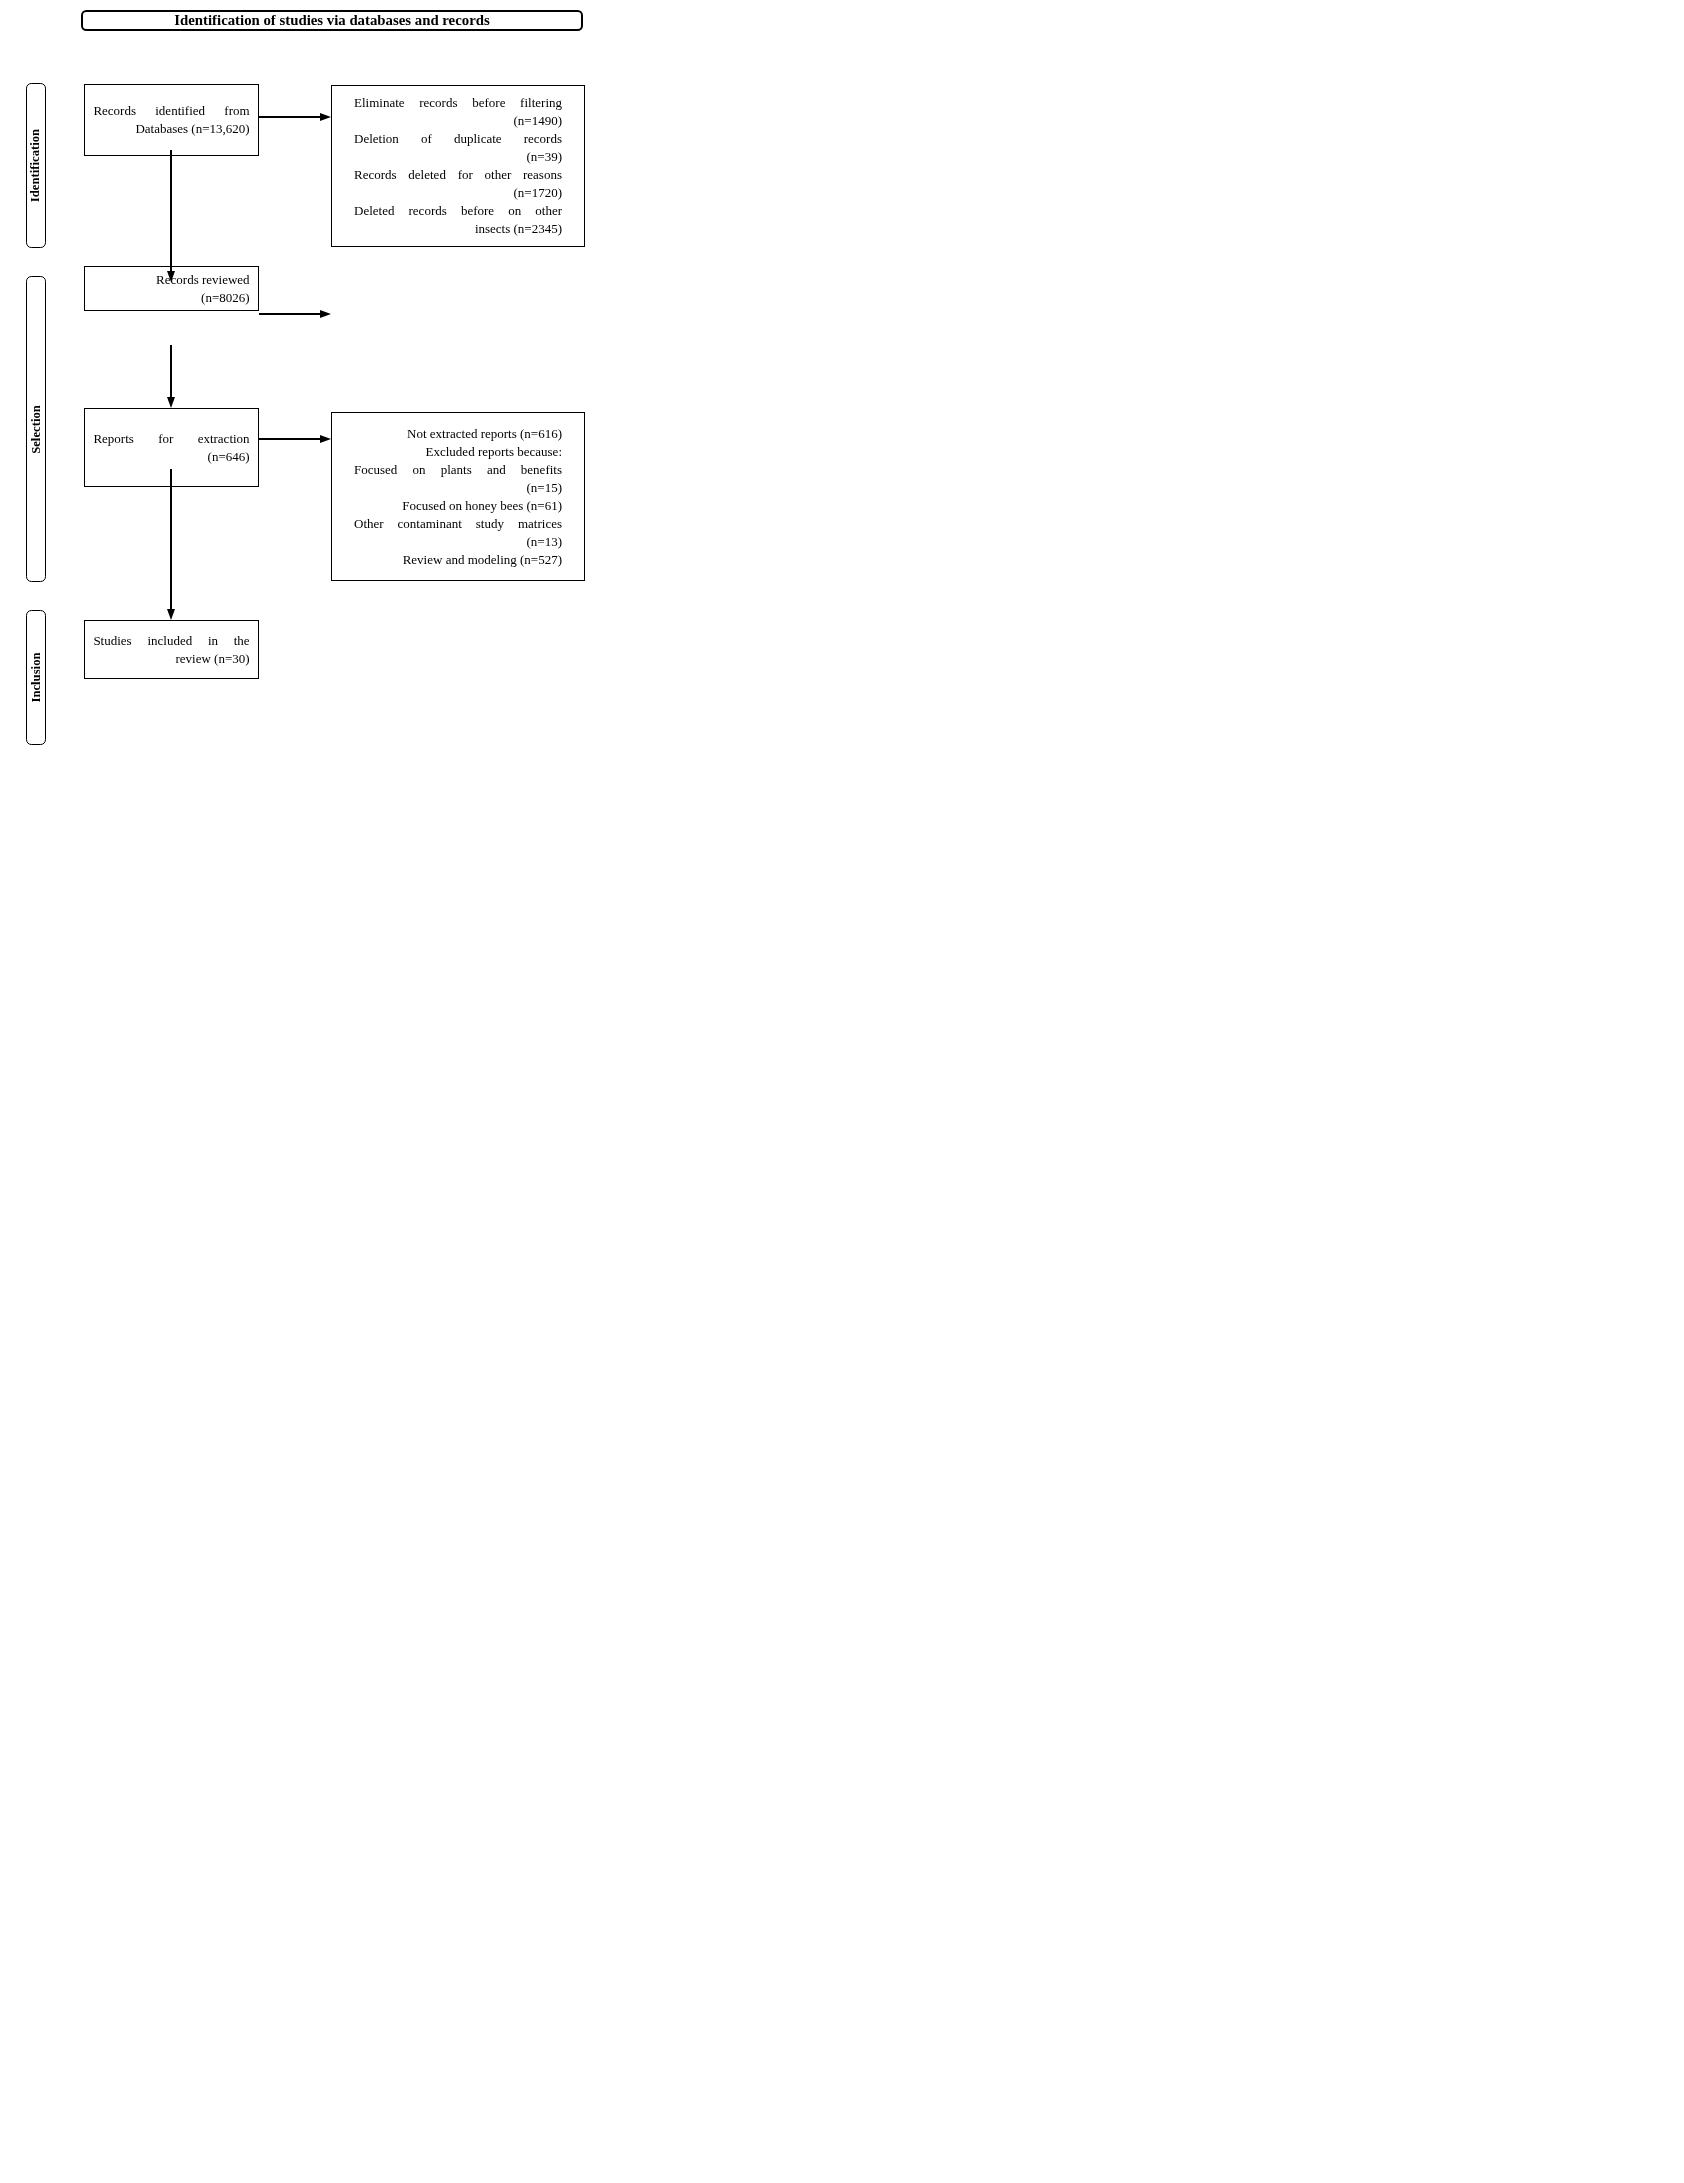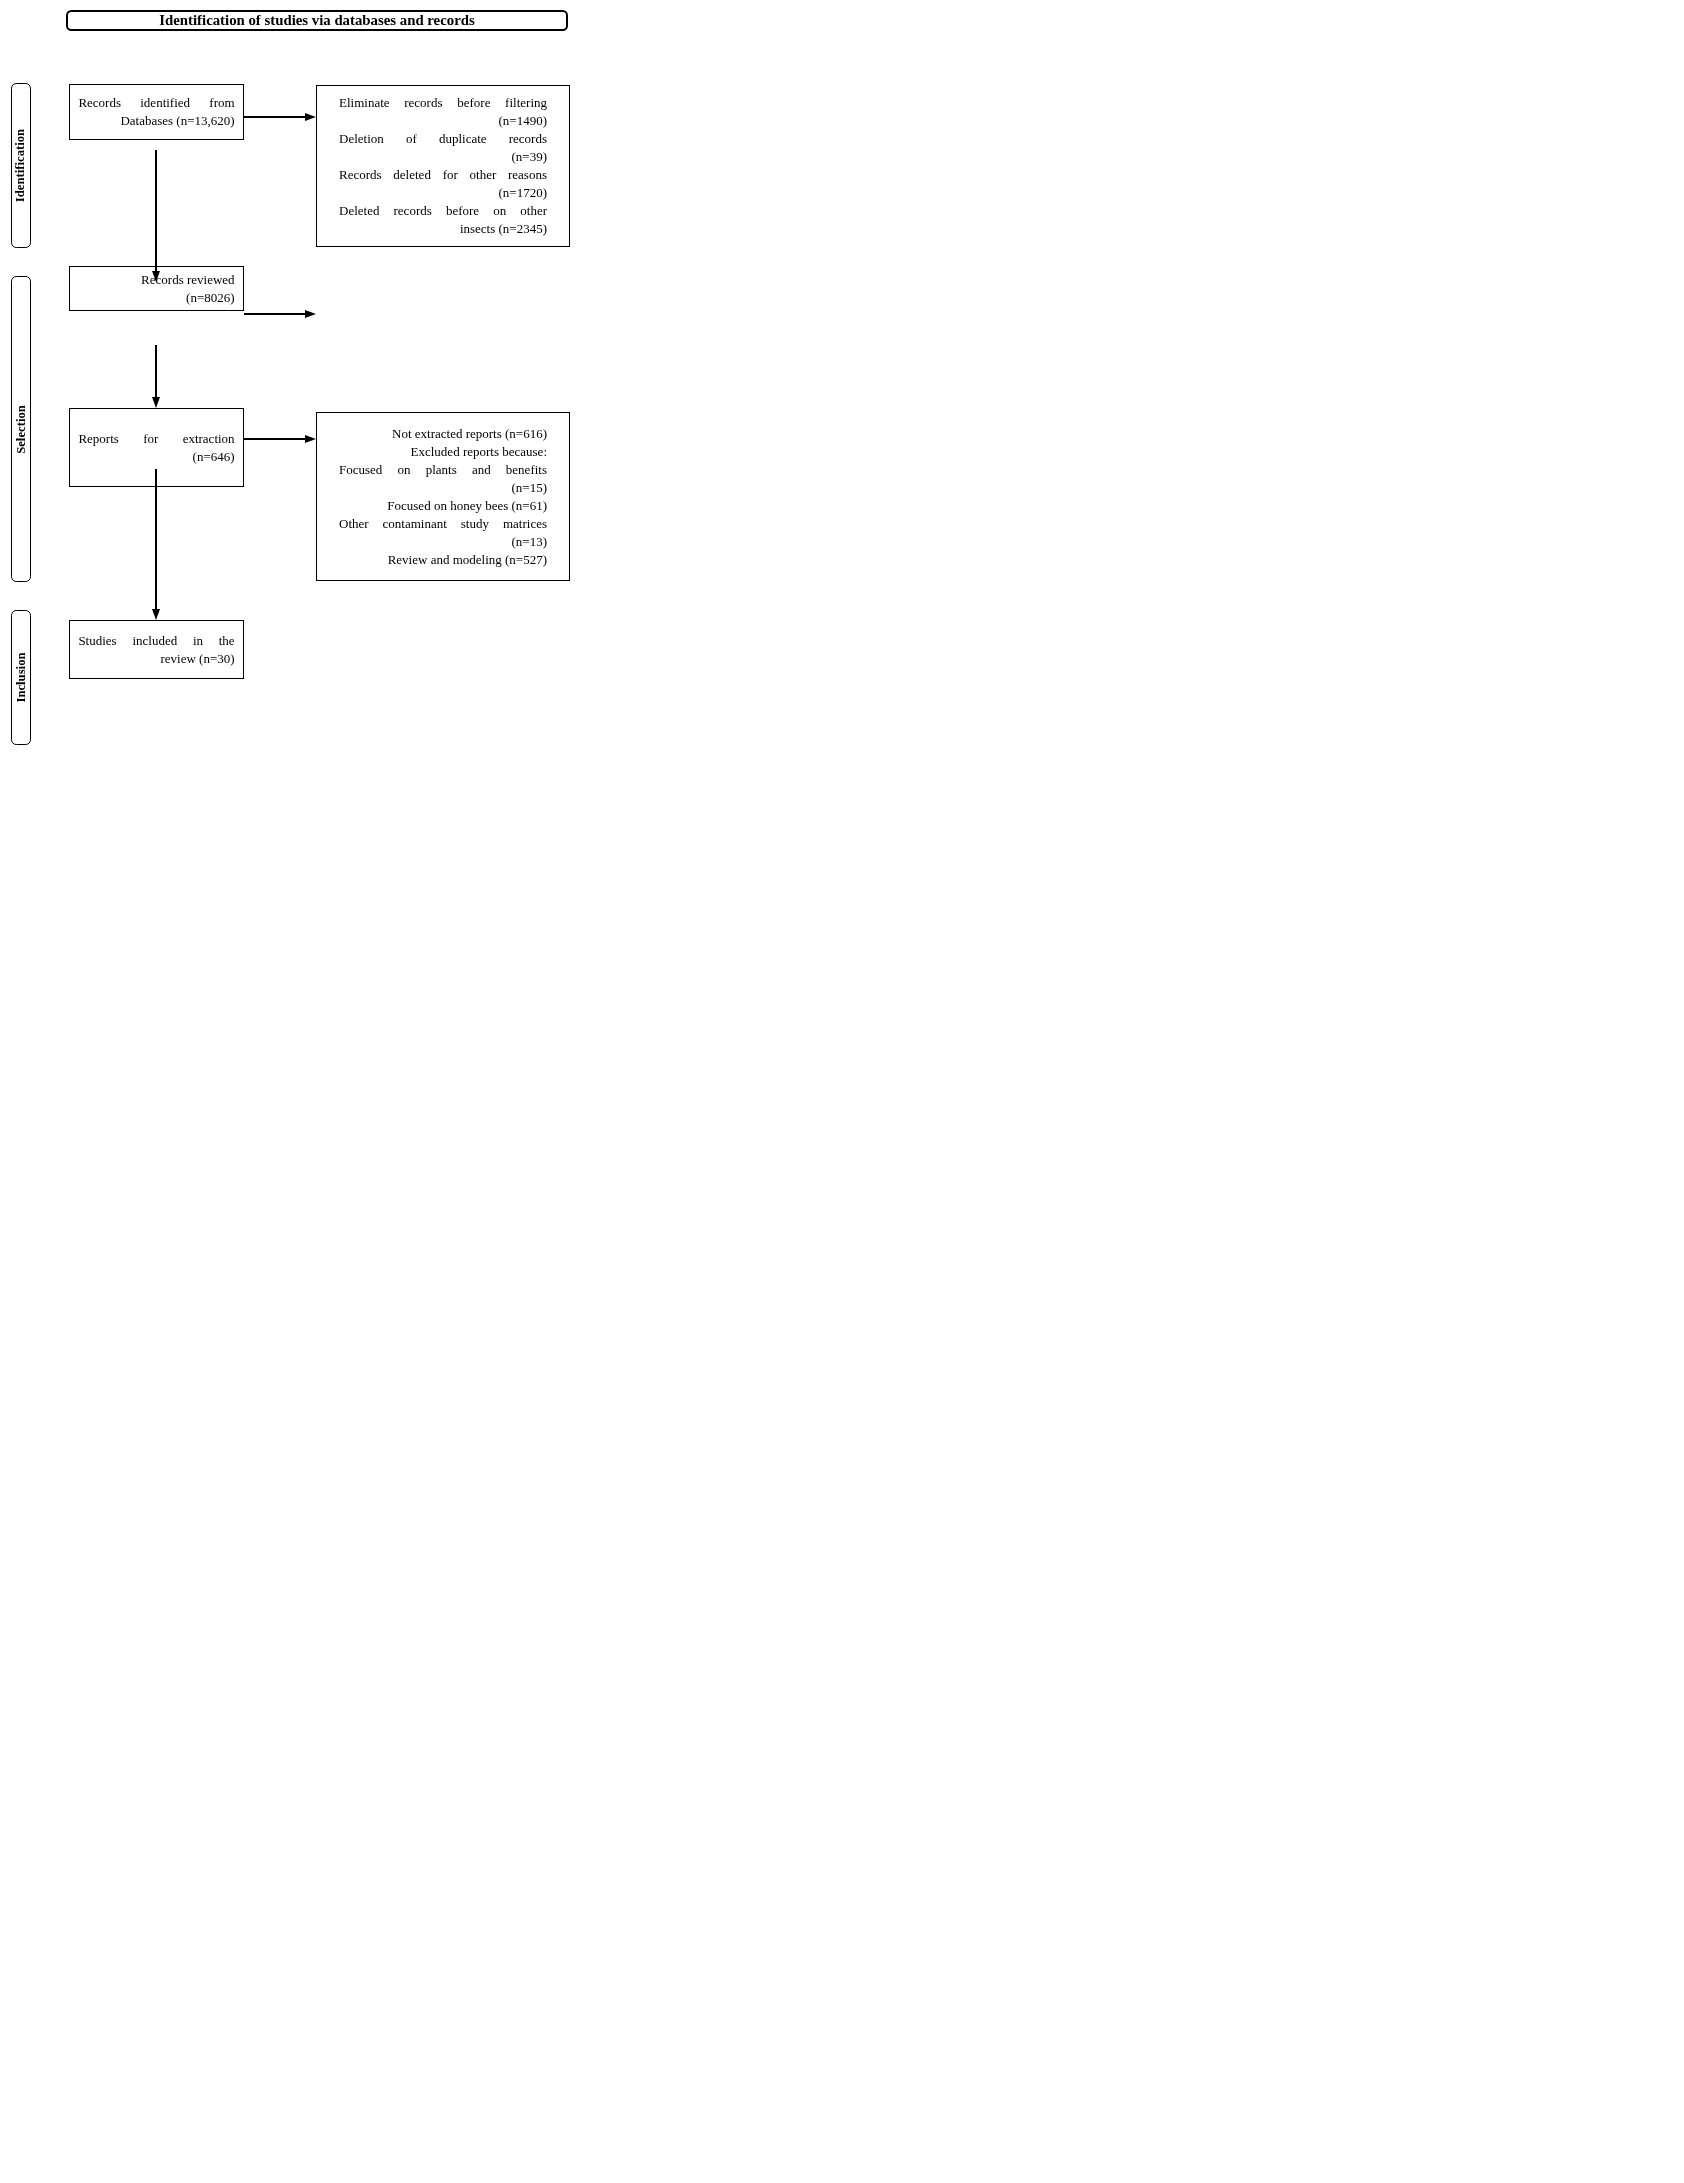--- a/index.html
+++ b/index.html
@@ -3,20 +3,21 @@
 <meta charset="utf-8">
 <style>
   html, body { margin:0; padding:0; background:#ffffff; }
   .canvas {
     position: relative;
     width: 580px;
     height: 752px;
     background: #ffffff;
     font-family: "Liberation Serif", "DejaVu Serif", serif;
     color: #000000;
+    margin-left: 15px;
   }
   .title-box {
     position: absolute;
     left: 66px; top: 9.5px;
     width: 502px; height: 21px;
     border: 2.1px solid #000;
     border-radius: 5.3px;
     box-sizing: border-box;
     display: flex; align-items: center; justify-content: center;
   }
@@ -88,21 +89,21 @@
   <div class="stage-box" style="top:83px; height:165px;">
     <span class="stage-text">Identification</span>
   </div>
   <div class="stage-box" style="top:276px; height:306px;">
     <span class="stage-text">Selection</span>
   </div>
   <div class="stage-box" style="top:610px; height:135px;">
     <span class="stage-text">Inclusion</span>
   </div>
 
-  <div class="box lbox" style="top:84px; height:56px;">
+  <div class="box lbox" style="top:84px; height:72px;">
     <div class="line j">Records identified from</div>
     <div class="line">Databases (n=13,620)</div>
   </div>
 
   <div class="box lbox" style="top:266px; height:45px;">
     <div class="line">Records reviewed</div>
     <div class="line">(n=8026)</div>
   </div>
 
   <div class="box lbox" style="top:408px; height:79px;">

